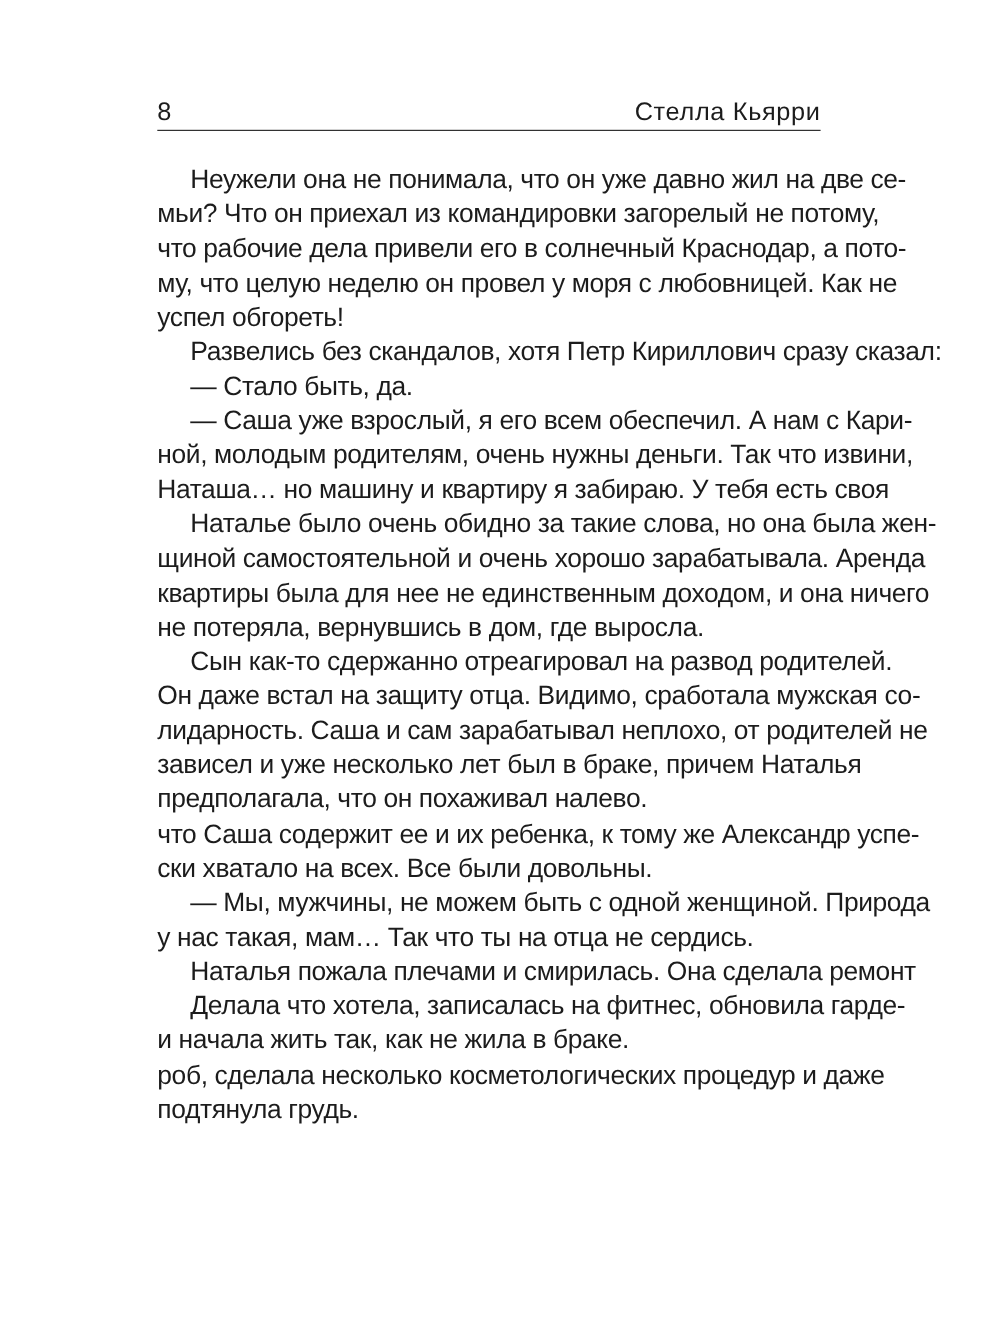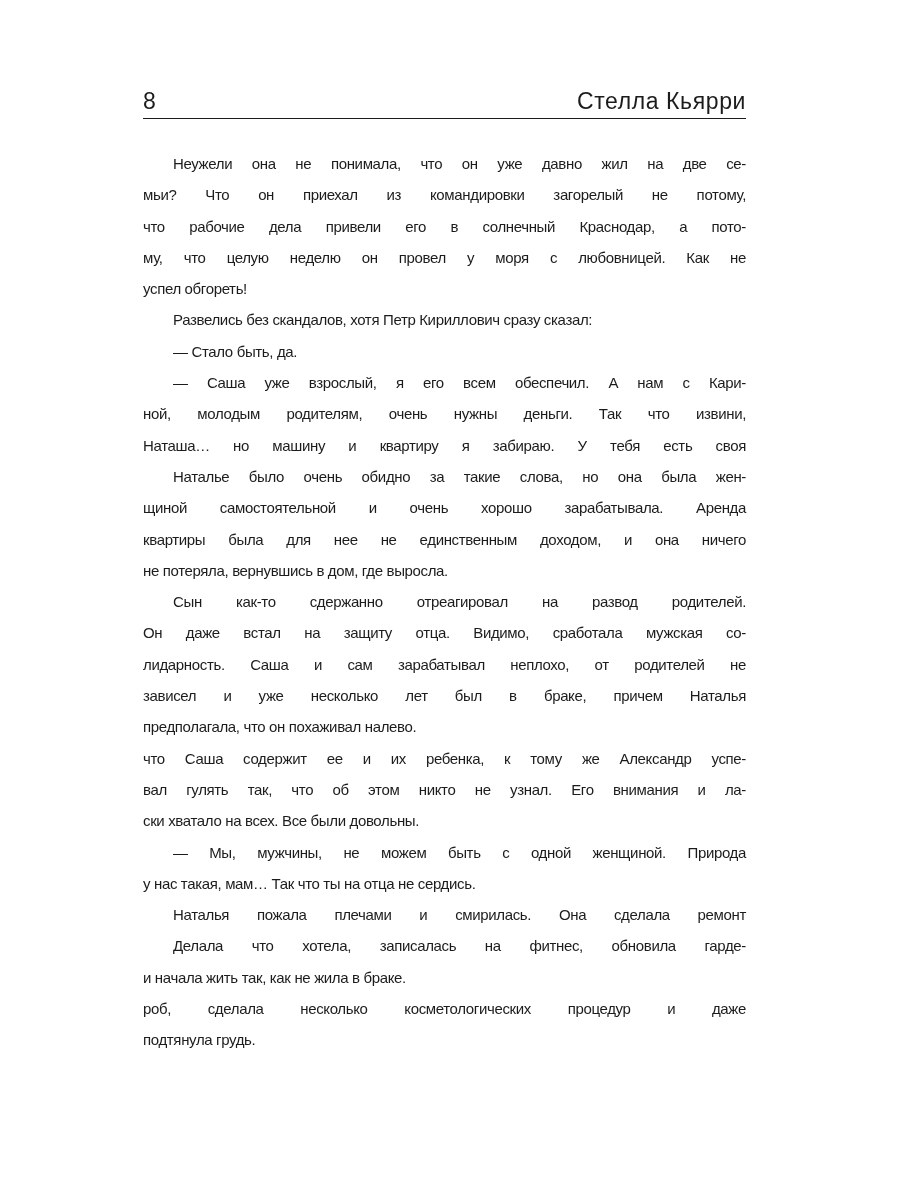--- a/index.html
+++ b/index.html
@@ -41,21 +41,21 @@
     }
     .body-text {
       position: absolute;
       left: 0;
       top: 148px;
       width: 603px;
     }
     .line {
       height: 31.3px;
       line-height: 31.3px;
-      font-size: 15px;
+      font-size: 24px;
       white-space: nowrap;
       display: block;
       text-align: justify;
       text-align-last: justify;
       letter-spacing: -0.35px;
     }
     .line.last {
       text-align-last: left;
     }
     .line.indent {
@@ -86,21 +86,20 @@
       <div class="line indent">Наталье было очень обидно за такие слова, но она была жен-</div>
       <div class="line">щиной самостоятельной и очень хорошо зарабатывала. Аренда</div>
       <div class="line">квартиры была для нее не единственным доходом, и она ничего</div>
       <div class="line last">не потеряла, вернувшись в дом, где выросла.</div>
       <div class="line indent">Сын как-то сдержанно отреагировал на развод родителей.</div>
       <div class="line">Он даже встал на защиту отца. Видимо, сработала мужская со-</div>
       <div class="line">лидарность. Саша и сам зарабатывал неплохо, от родителей не</div>
       <div class="line">зависел и уже несколько лет был в браке, причем Наталья</div>
       <div class="line last">предполагала, что он похаживал налево.</div>
       <div class="line">что Саша содержит ее и их ребенка, к тому же Александр успе-</div>
-      <div class="line">вал гулять так, что об этом никто не узнал. Его внимания и ла-</div>
       <div class="line last">ски хватало на всех. Все были довольны.</div>
       <div class="line indent">— Мы, мужчины, не можем быть с одной женщиной. Природа</div>
       <div class="line last">у нас такая, мам… Так что ты на отца не сердись.</div>
       <div class="line indent">Наталья пожала плечами и смирилась. Она сделала ремонт</div>
       <div class="line indent">Делала что хотела, записалась на фитнес, обновила гарде-</div>
       <div class="line last">и начала жить так, как не жила в браке.</div>
       <div class="line">роб, сделала несколько косметологических процедур и даже</div>
       <div class="line last">подтянула грудь.</div>
     </div>
 </div>

